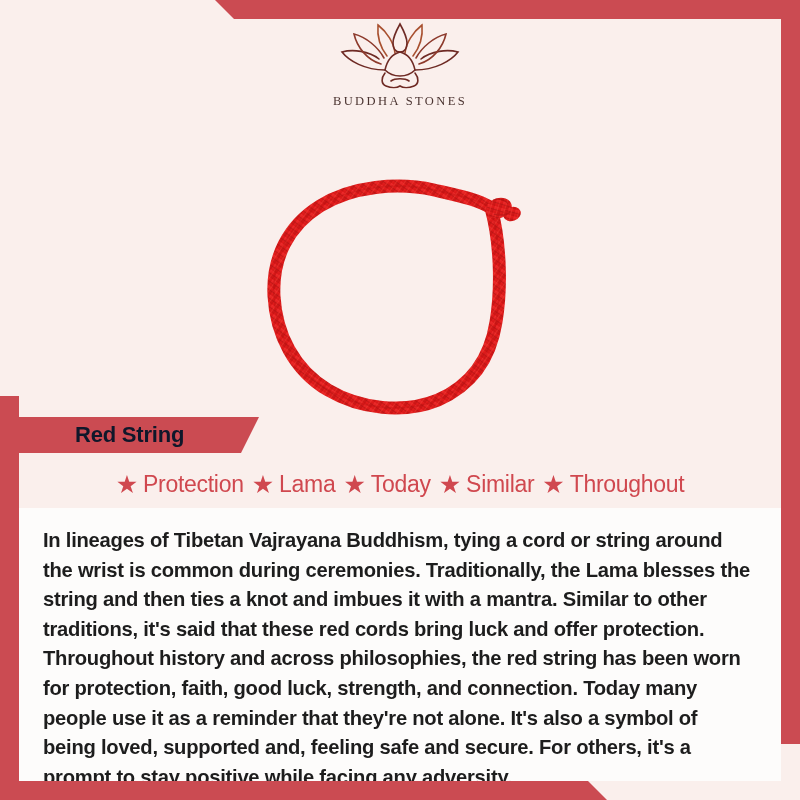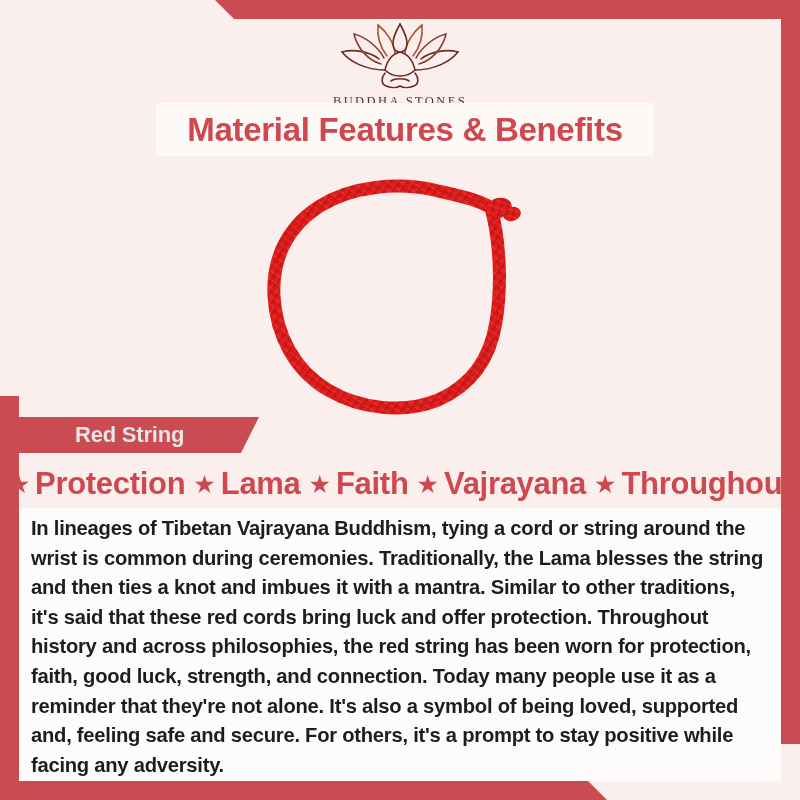--- a/index.html
+++ b/index.html
@@ -108,21 +108,21 @@
     position: absolute;
     top: 417px; left: 19px;
     width: 240px; height: 36px;
     background: #cb4b52;
     clip-path: polygon(0 0, 240px 0, 222px 36px, 0 36px);
     display: flex;
     align-items: center;
     z-index: 3;
   }
   .name-banner-text {
-    color: #e5e5e5;
+    color: #0f172a;
     font-size: 22px;
     font-weight: bold;
     padding-left: 56px;
     letter-spacing: -0.2px;
   }
 
   
   .features {
     position: absolute;
     top: 464px; left: 19px;
@@ -139,36 +139,36 @@
     margin: 0 4px;
   }
   .star {
     color: #d0484f;
     font-size: 25px;
     line-height: 1;
     margin-right: 5px;
   }
   .feature-label {
     color: #d0484f;
-    font-size: 31px;
-    font-weight: bold;
+    font-size: 23px;
+    font-weight: normal;
     letter-spacing: -0.3px;
   }
 
   
   .body-panel {
     position: absolute;
     top: 508px; left: 19px;
     width: 762px; height: 273px;
     background: #fdfcfb;
     z-index: 2;
   }
   .body-text {
     padding: 6px 16px 0 12px;
-    margin: 0;
+    margin: 12px;
     font-size: 20.2px;
     line-height: 29.6px;
     font-weight: bold;
     color: #1d1d1d;
     letter-spacing: -0.25px;
     text-align: left;
   }
 </style>
 </head>
 <body>
@@ -200,23 +200,20 @@
 
         <path d="M71 36 C63 38 58 45 56 54 C60 58 66 60 71 60 C76 60 82 58 86 54 C84 45 79 38 71 36 Z"></path>
 
         <path d="M56 57 C52 62 52 68 57 70 C62 72 68 72 71 70 C74 72 80 72 85 70 C90 68 90 62 86 57"></path>
         <path d="M62 65 C66 62 76 62 80 65"></path>
       </g>
     </svg>
     <span class="logo-text">BUDDHA STONES</span>
   </div>
 
-  <div class="title-band">
-    <span class="title-text">Material Features &amp; Benefits</span>
-  </div>
 
   <div class="photo-area"></div>
   <svg class="bracelet-svg" width="304" height="248" viewBox="0 0 304 248">
     <defs>
       <linearGradient id="cordGrad" x1="0" y1="0" x2="1" y2="1">
         <stop offset="0%" stop-color="#f03030"></stop>
         <stop offset="45%" stop-color="#e01b1b"></stop>
         <stop offset="100%" stop-color="#c11414"></stop>
       </linearGradient>
       <pattern id="braid" width="7" height="7" patternUnits="userSpaceOnUse" patternTransform="rotate(35)">
@@ -250,25 +247,25 @@
     <div class="feature">
       <span class="star">★</span>
       <span class="feature-label">Protection</span>
     </div>
     <div class="feature">
       <span class="star">★</span>
       <span class="feature-label">Lama</span>
     </div>
     <div class="feature">
       <span class="star">★</span>
-      <span class="feature-label">Faith</span>
-    </div>
-    <div class="feature">
-      <span class="star">★</span>
-      <span class="feature-label">Vajrayana</span>
+      <span class="feature-label">Today</span>
+    </div>
+    <div class="feature">
+      <span class="star">★</span>
+      <span class="feature-label">Similar</span>
     </div>
     <div class="feature">
       <span class="star">★</span>
       <span class="feature-label">Throughout</span>
     </div>
   </div>
 
   <div class="body-panel">
     <p class="body-text">In lineages of Tibetan Vajrayana Buddhism, tying a cord or string around the wrist is common during ceremonies. Traditionally, the Lama blesses the string and then ties a knot and imbues it with a mantra. Similar to other traditions, it's said that these red cords bring luck and offer protection. Throughout history and across philosophies, the red string has been worn for protection, faith, good luck, strength, and connection. Today many people use it as a reminder that they're not alone. It's also a symbol of being loved, supported and, feeling safe and secure. For others, it's a prompt to stay positive while facing any adversity.</p>
   </div>

